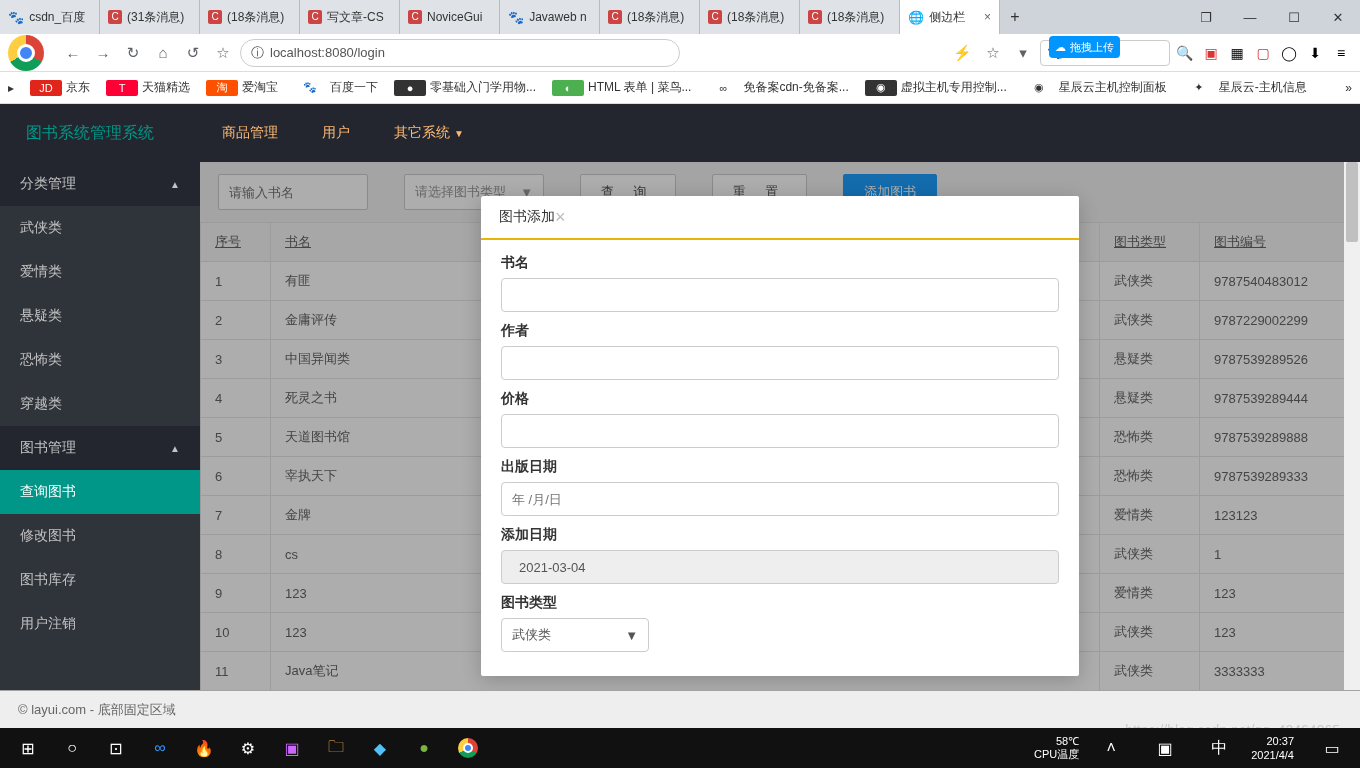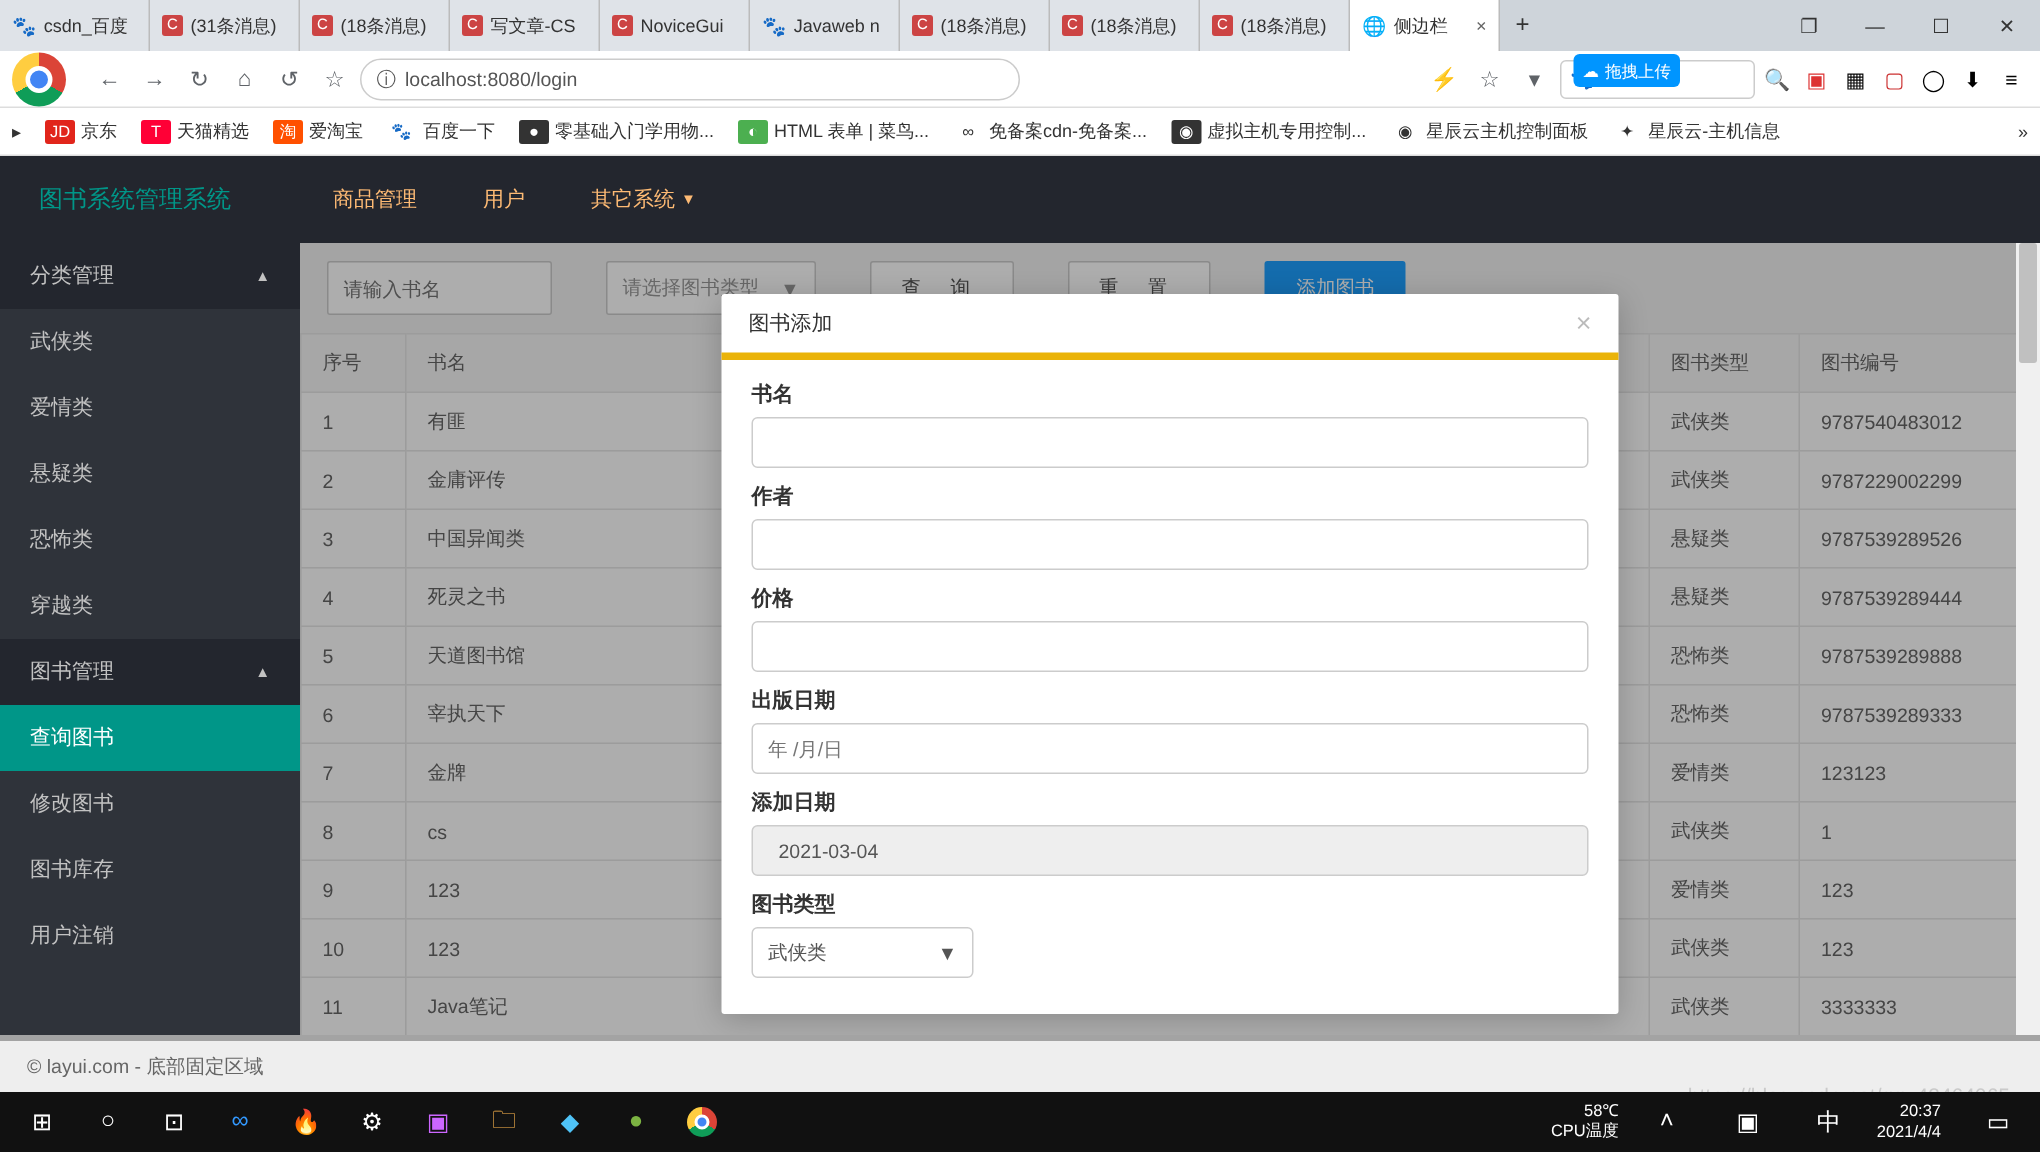--- a/index.html
+++ b/index.html
@@ -22,21 +22,21 @@
 .chrome-logo::after { content: ''; position: absolute; inset: 9px; background: #4285f4; border: 3px solid #fff; border-radius: 50%; }
 .nav-ico { width: 26px; height: 26px; display: flex; align-items: center; justify-content: center; color: #5f6368; font-size: 15px; border-radius: 50%; }
 .url-box { flex: 0 0 440px; height: 28px; border: 1px solid #ccc; border-radius: 14px; display: flex; align-items: center; padding: 0 10px; font-size: 13px; color: #555; gap: 6px; }
 .spacer { flex: 1; }
 .baidu-search { width: 130px; height: 26px; border: 1px solid #ccc; border-radius: 4px; display: flex; align-items: center; padding: 0 6px; font-size: 12px; color: #666; gap: 4px; }
 .cloud-pill { background: #0095ff; color: #fff; border-radius: 4px; height: 22px; display: flex; align-items: center; padding: 0 6px; font-size: 11px; gap: 4px; position: absolute; top: 36px; right: 240px; }
 .ext-ico { width: 22px; height: 22px; display: flex; align-items: center; justify-content: center; font-size: 14px; }
 
 .bm-bar { height: 32px; background: #fff; border-bottom: 1px solid #ddd; display: flex; align-items: center; padding: 0 8px; gap: 16px; font-size: 12px; color: #333; }
 .bm { display: flex; align-items: center; gap: 4px; white-space: nowrap; }
-.bm-ico { width: 20px; height: 16px; display: inline-flex; align-items: center; justify-content: center; font-size: 11px; border-radius: 2px; }
+.bm-ico { width: 32px; height: 16px; display: inline-flex; align-items: center; justify-content: center; font-size: 11px; border-radius: 2px; }
 
 
 .app { position: absolute; top: 104px; left: 0; right: 0; bottom: 40px; display: flex; flex-direction: column; }
 .app-header { height: 58px; background: #23262e; display: flex; align-items: center; color: #c2c2c2; }
 .app-title { color: #009688; font-size: 16px; padding: 0 26px; width: 200px; }
 .hmenu { padding: 0 22px; font-size: 14px; height: 100%; display: flex; align-items: center; color: #fdba74; }
 .hmenu .caret { margin-left: 4px; font-size: 10px; }
 
 .app-body { flex: 1; display: flex; overflow: hidden; }
 .sidebar { width: 200px; background: #2f333a; color: #c2c2c2; overflow-y: auto; }
@@ -47,29 +47,29 @@
 .chev { font-size: 10px; }
 
 .content { flex: 1; background: #f2f2f2; position: relative; overflow: hidden; }
 .toolbar { padding: 12px 18px; display: flex; gap: 36px; align-items: center; }
 .tb-input { width: 150px; height: 36px; border: 1px solid #ccc; border-radius: 2px; padding: 0 10px; font-size: 13px; color: #999; background: #fff; }
 .tb-select { width: 140px; height: 36px; border: 1px solid #ccc; border-radius: 2px; background: #fff; display: flex; align-items: center; justify-content: space-between; padding: 0 10px; font-size: 13px; color: #999; }
 .btn { height: 36px; padding: 0 20px; border: 1px solid #ccc; border-radius: 2px; background: #fff; font-size: 13px; color: #555; display: flex; align-items: center; letter-spacing: 8px; }
 .btn.primary { background: #1e9fff; color: #fff; border-color: #1e9fff; letter-spacing: 0; }
 
 .table { width: 100%; border-collapse: collapse; font-size: 13px; }
-.table th { background: #f7f7f7; color: #666; font-weight: normal; text-align: left; padding: 10px 14px; border: 1px solid #e6e6e6; }
+.table th { background: #f7f7f7; color: #666; font-weight: normal; text-align: left; padding: 10px 14px; border: 1px solid #e6e6e6; text-decoration: underline; }
 .table td { padding: 10px 14px; border: 1px solid #e6e6e6; color: #666; background: #fff; }
 
-.footer { height: 38px; background: #eee; border-top: 4px solid #a3a3a3; display: flex; align-items: center; padding: 0 18px; font-size: 13px; color: #666; }
+.footer { height: 38px; background: #eee; border-top: 1px solid #a3a3a3; display: flex; align-items: center; padding: 0 18px; font-size: 13px; color: #666; }
 
 
 .overlay { position: absolute; inset: 0; background: rgba(0,0,0,0.32); }
 .modal { position: absolute; top: 34px; left: 50%; transform: translateX(-50%); width: 598px; background: #fff; border-radius: 2px; box-shadow: 0 4px 20px rgba(0,0,0,0.2); }
-.modal-head { height: 44px; border-bottom: 5px solid #eab308; display: flex; align-items: center; justify-content: space-between; padding: 0 18px; font-size: 14px; color: #333; }
+.modal-head { height: 44px; border-bottom: 2px solid #eab308; display: flex; align-items: center; padding: 0 18px; font-size: 14px; color: #333; }
 .modal-close { color: #bbb; font-size: 18px; cursor: pointer; }
 .modal-body { padding: 14px 20px; }
 .fgroup { margin-bottom: 10px; }
 .flabel { font-size: 14px; color: #333; margin-bottom: 6px; display: block; font-weight: bold; }
 .fcontrol { width: 100%; height: 34px; border: 1px solid #ccc; border-radius: 4px; padding: 0 10px; font-size: 13px; color: #555; background: #fff; }
 .fcontrol.ro { background: #eee; padding-left: 17px; }
 .fselect { width: 148px; height: 34px; border: 1px solid #ccc; border-radius: 4px; background: #fff; display: flex; align-items: center; justify-content: space-between; padding: 0 10px; font-size: 13px; color: #555; }
 
 
 .taskbar { position: absolute; bottom: 0; left: 0; right: 0; height: 40px; background: #111; display: flex; align-items: center; padding: 0 6px; color: #fff; }

